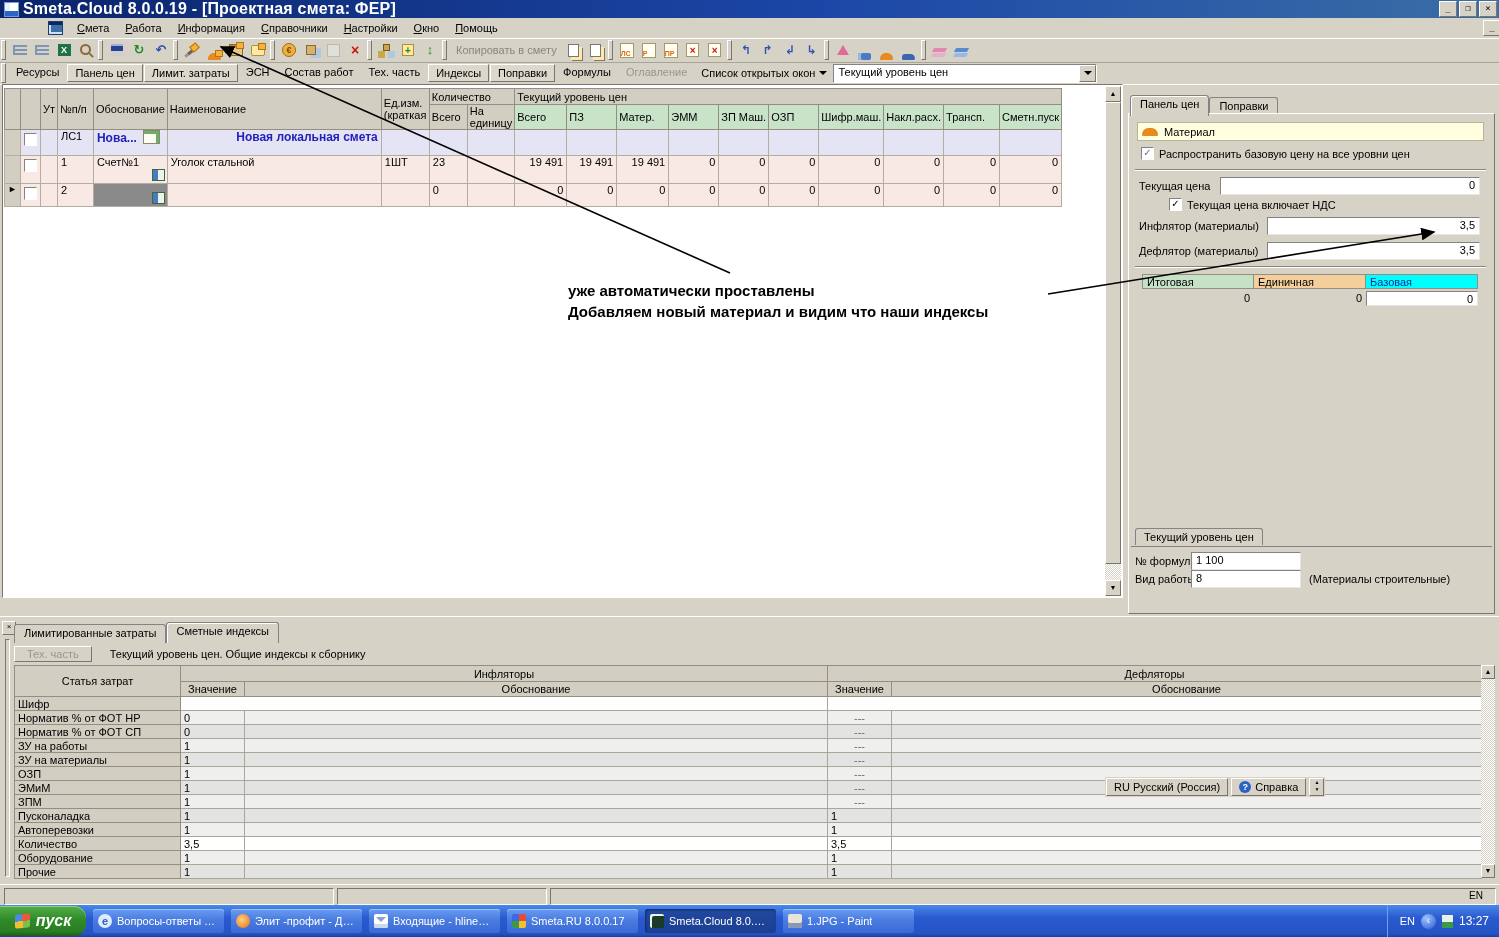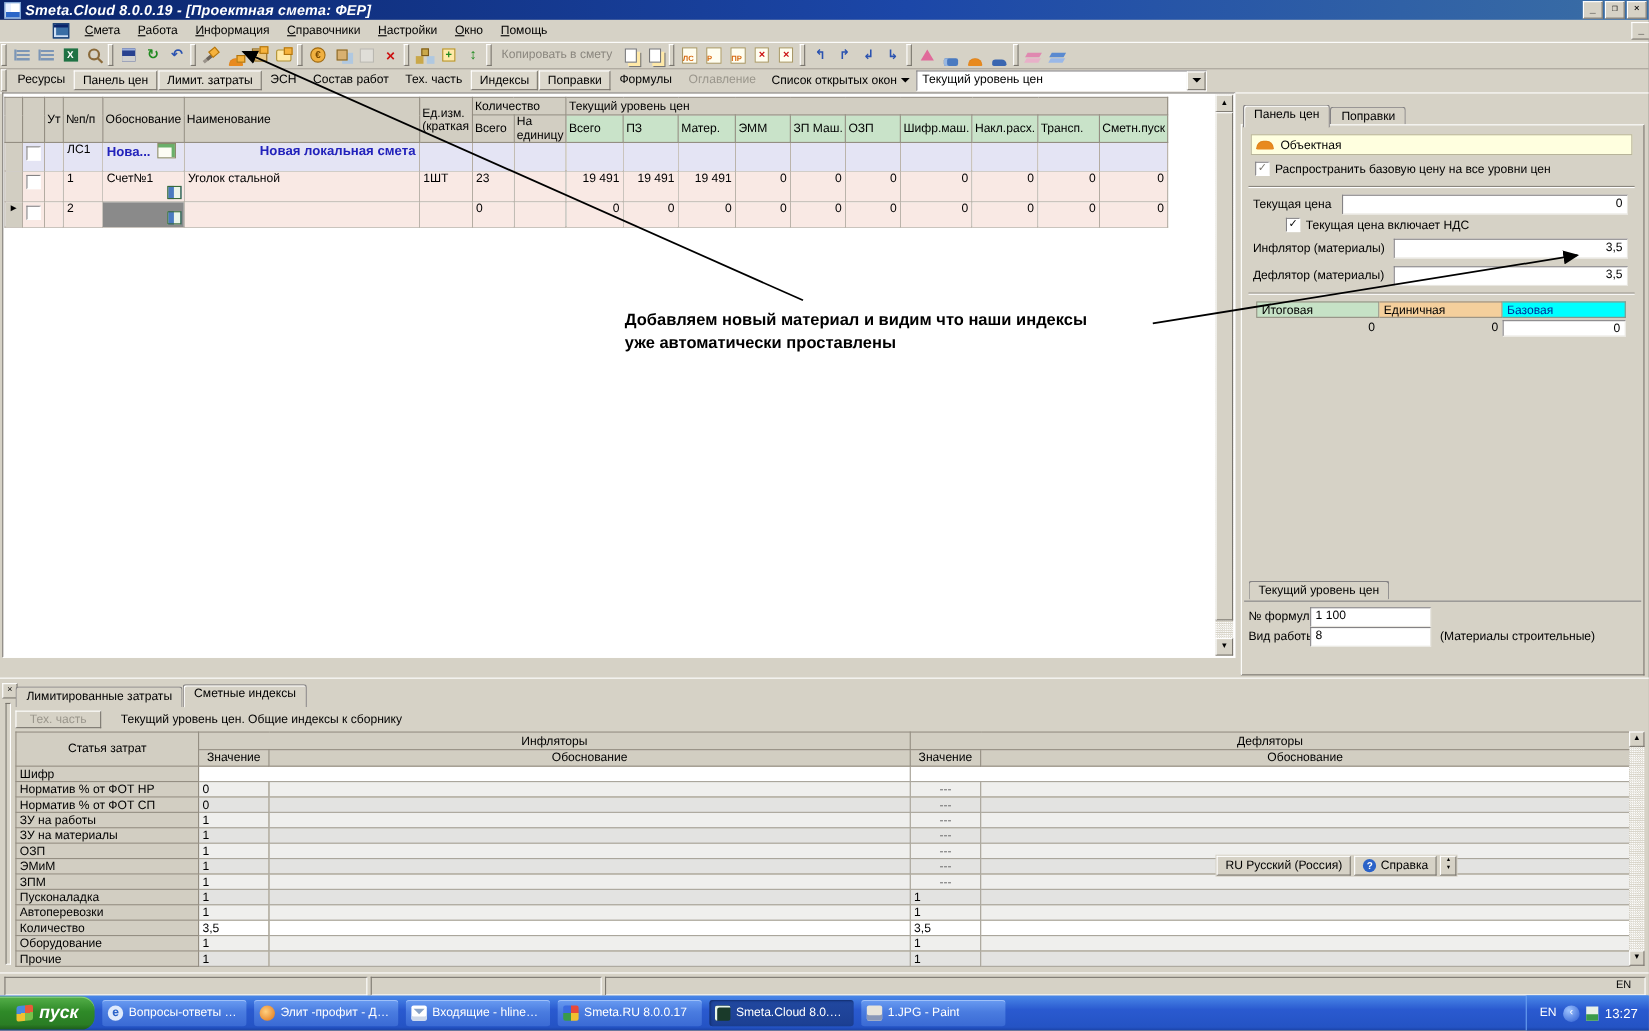--- a/index.html
+++ b/index.html
@@ -9,21 +9,21 @@
   
   .raised{border:1px solid;border-color:#fff #7a766e #7a766e #fff;background:#d6d2c6;}
   .groove{border-top:1px solid #8a867e;border-bottom:1px solid #fff;height:0;}
   .grip{width:3px;height:18px;border:1px solid;border-color:#fff #7a766e #7a766e #fff;margin:0 3px 0 1px;}
   
   .titlebar{position:absolute;left:0;top:0;width:100%;height:18px;
             background:linear-gradient(90deg,#0a246a,#1c47a8 55%,#3a6ea5);
             color:#fff;display:flex;align-items:center;padding:0 2px;box-sizing:border-box;}
   .titlebar .appicon{width:13px;height:13px;margin:0 4px 0 2px;background:#fff;
             border:1px solid #6f9bd2;box-shadow:inset 0 -5px 0 #2a66c8, inset 5px 0 0 #e8f0ff;}
-  .titlebar .ttl{font-weight:bold;font-size:13px;letter-spacing:.2px;font-style:italic;}
+  .titlebar .ttl{font-weight:bold;font-size:16px;letter-spacing:.2px;}
   .winbtns{margin-left:auto;display:flex;gap:2px;}
   .winbtn{width:16px;height:14px;background:#d6d2c6;border:1px solid;border-color:#fff #7a766e #7a766e #fff;
           font-size:9px;line-height:12px;text-align:center;color:#000;font-family:"DejaVu Sans Mono",monospace;}
   
   .menubar{position:absolute;left:0;top:18px;width:100%;height:20px;display:flex;align-items:center;
            border-bottom:1px solid #fff;padding-left:44px;}
   .mdiicon{width:13px;height:12px;margin:0 6px 0 4px;background:#3a6ea5;border:1px solid #1b3d70;
            box-shadow:inset 0 3px 0 #0a246a, inset 2px -2px 0 #cfe0f5;}
   .menuitem{padding:2px 8px;}
   .menuitem:first-letter{text-decoration:underline;}
@@ -482,43 +482,43 @@
         </tbody>
     </table>
     <div class="vsb">
       <span class="sbtn" style="top:0">▲</span>
       <span class="thumb"></span>
       <span class="sbtn" style="bottom:0">▼</span>
     </div>
   </div>
 
   <div class="annotation">
+    <div>уже автоматически проставлены</div>
     <div>Добавляем новый материал и видим что наши индексы</div>
-    <div>уже автоматически проставлены</div>
   </div>
 
   <svg id="arrows">
     <defs>
       <marker id="ah" markerWidth="9" markerHeight="8" refX="8" refY="4" orient="auto">
         <path d="M0,0 L9,4 L0,8 z" fill="#000"></path>
       </marker>
     </defs>
     <line x1="730" y1="273" x2="221" y2="47" stroke="#000" stroke-width="1.6" marker-end="url(#ah)"></line>
     <line x1="1048" y1="294" x2="1434" y2="232" stroke="#000" stroke-width="1.6" marker-end="url(#ah)"></line>
   </svg>
 
   <div class="right-panel">
     <div class="rp-tabs">
       <span class="rtab active">Панель цен</span>
       <span class="rtab">Поправки</span>
     </div>
     <div class="rp-box">
       <div class="rp-yellow">
         <span class="mound"></span>
-        <span>Объектная</span>
+        <span>Материал</span>
       </div>
       <div class="cbrow" style="left:12px;top:33px">
         <span class="cbx checked gray"></span>
         <span>Распространить базовую цену на все уровни цен</span>
       </div>
       <div class="groove" style="position:absolute;left:6px;right:8px;top:55px"></div>
       <div class="rp-row" style="top:63px">
         <span class="lbl">Текущая цена</span>
         <span class="rp-field" style="margin-left:10px;flex:1">0</span>
       </div>

